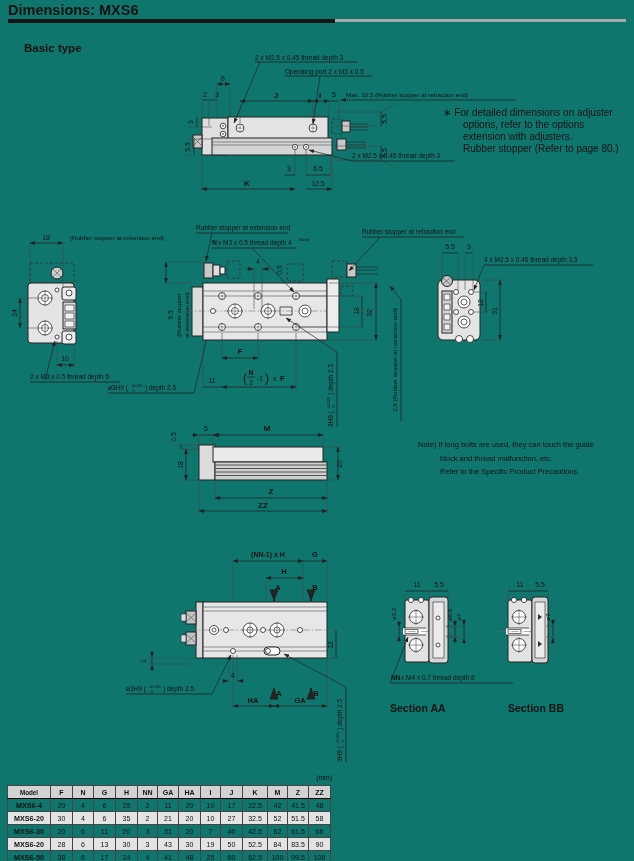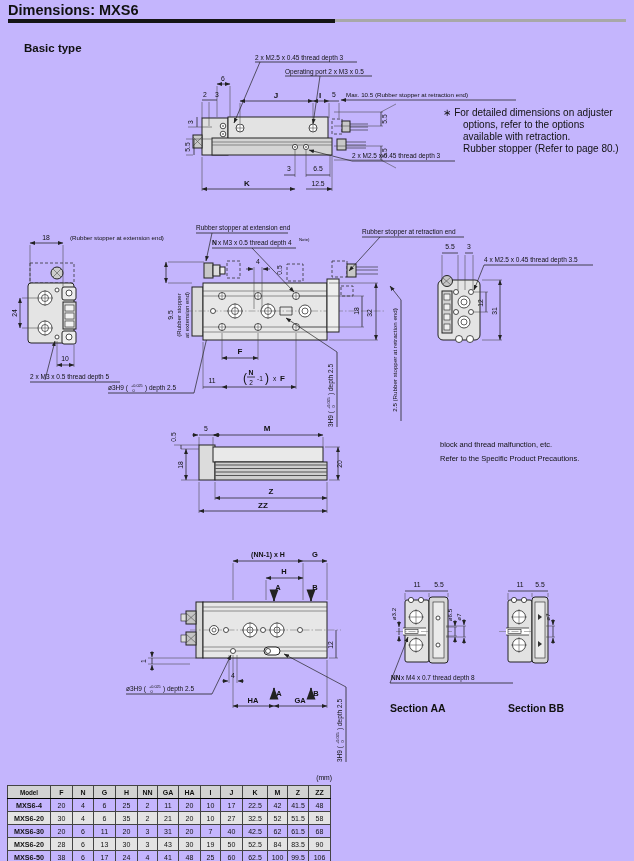--- a/index.html
+++ b/index.html
@@ -1,16 +1,16 @@
 <!DOCTYPE html>
 <html><head>
 <meta charset="utf-8">
 <style>
   html,body{margin:0;padding:0;background:#fff;}
-  .page{position:relative;width:634px;height:861px;background:#c4b5fd;overflow:hidden;
+  .page{position:relative;width:634px;height:861px;background:#0f766e;overflow:hidden;
         font-family:"Liberation Sans",sans-serif;color:#111;}
   .page-title{position:absolute;left:8px;top:2px;margin:0;font-size:14.5px;font-weight:bold;letter-spacing:0;}
   .rule-black{position:absolute;left:8px;top:19px;width:327px;height:4px;background:#151515;}
   .rule-gray{position:absolute;left:335px;top:19px;width:291px;height:3px;background:#a8a8a8;}
   .subtitle{position:absolute;left:8px;top:26px;margin:16px;font-size:11.5px;font-weight:bold;}
   svg{position:absolute;left:0;top:0;}
   svg text{font-family:"Liberation Sans",sans-serif;fill:#111;}
   .ol{stroke:#222;stroke-width:1;}
   .ol2{stroke:#222;stroke-width:.6;}
   .xl{stroke:#444;stroke-width:.55;fill:none;}
@@ -568,25 +568,26 @@
           <text x="360" y="759.4" font-size="3.8">+0.025</text>
           <text x="361.5" y="764" font-size="3.8">0</text>
           <text x="374" y="762" font-size="6.5">) depth 2.5</text>
         </g>
       </g>
   </svg>
 
   <div class="note" style="left:443px;top:107px;">
     <div>∗ For detailed dimensions on adjuster</div>
     <div class="ind">options, refer to the options</div>
-    <div class="ind">available with retraction.</div>
+    <div class="ind">extension with adjusters.</div>
     <div class="ind">Rubber stopper (Refer to page 80.)</div>
   </div>
 
   <div class="note2" style="left:418px;top:438px;">
+    <div>Note) If long bolts are used, they can touch the guide</div>
     <div class="ind2">block and thread malfunction, etc.</div>
     <div class="ind2">Refer to the Specific Product Precautions.</div>
   </div>
 
   <div class="units">(mm)</div>
 
   <table id="dim-table">
       <colgroup>
         <col style="width: 43px;">
         <col style="width: 22px;">

